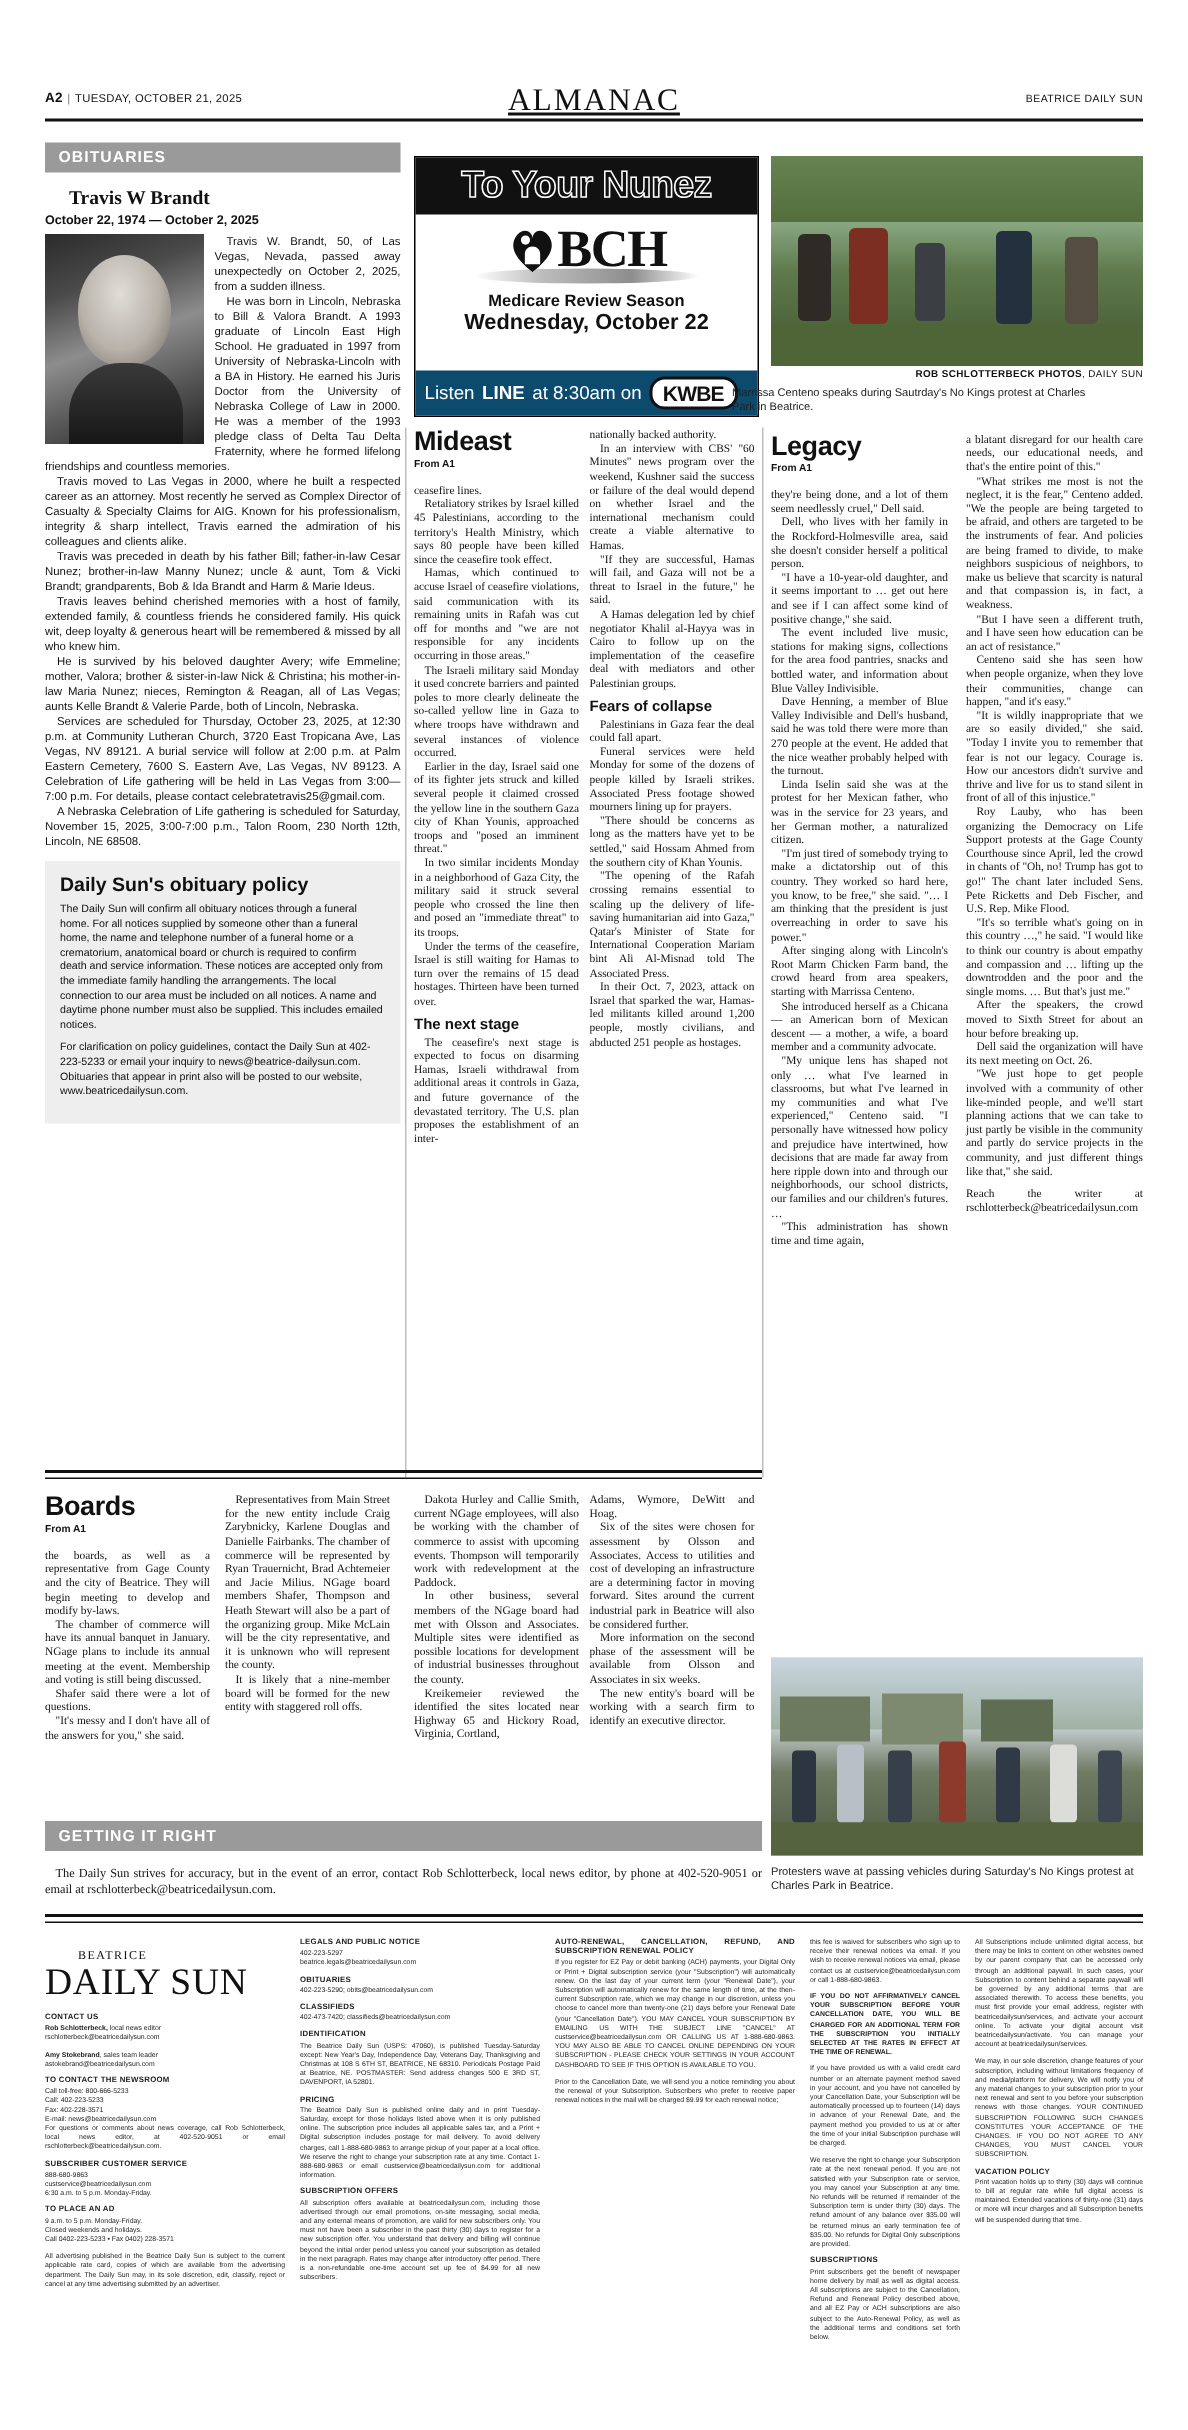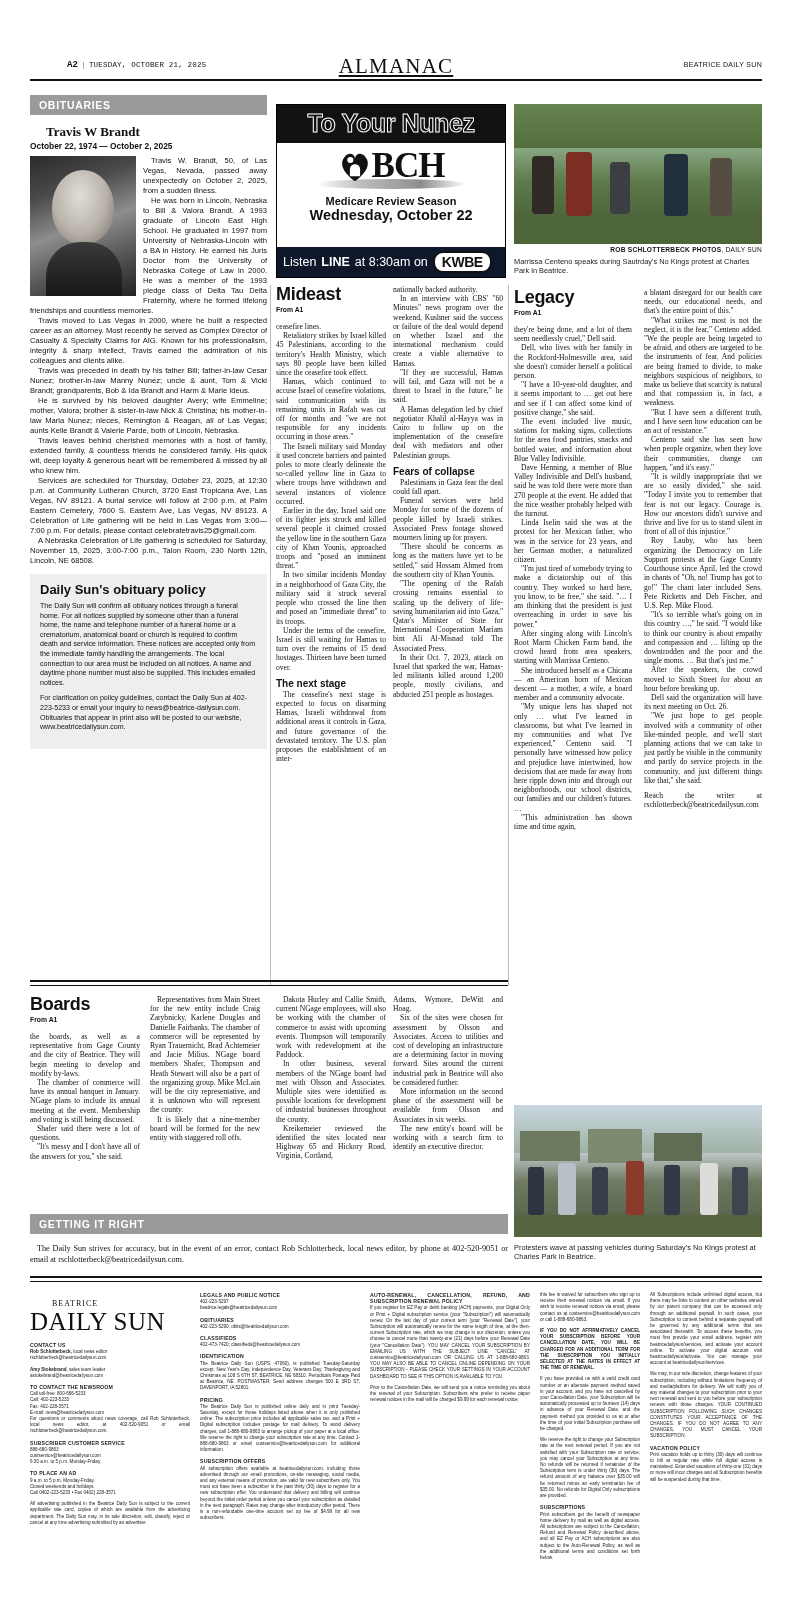--- a/index.html
+++ b/index.html
@@ -6,21 +6,21 @@
   body{
     width:792px;height:1620px;overflow:hidden;
     font-family:"Liberation Serif",serif;
     color:#111;
     -webkit-font-smoothing:antialiased;
   }
   .page{position:relative;width:792px;height:1620px;background:#fff;}
 
   
   .topbar{position:absolute;left:30px;top:60px;width:732px;display:flex;align-items:baseline;justify-content:space-between;}
-  .folio{font-family:Liberation Mono, monospace;font-size:7.5px;letter-spacing:.2px;color:#111;margin-left:37px;}
+  .folio{font-family:Liberation Sans, sans-serif;font-size:7.5px;letter-spacing:.2px;color:#111;}
   .folio b{font-size:9px;font-weight:700;}
   .folio .sep{padding:0 3px;color:#777;}
   .almanac{font-family:"Liberation Serif",serif;font-size:21px;letter-spacing:1.2px;color:#111;position:absolute;left:50%;transform:translateX(-50%);top:-6px;text-decoration:underline;}
   .paperid{font-family:"Liberation Sans",sans-serif;font-size:7px;letter-spacing:.3px;color:#111;}
   .rule-top{position:absolute;left:30px;top:79px;width:732px;height:2px;background:#111;}
 
   
   .secbar{background:#9a9a9a;color:#fff;font-family:"Liberation Sans",sans-serif;
           font-weight:700;font-size:10.5px;letter-spacing:.7px;padding:4px 8px 4px 9px;}
 
@@ -46,21 +46,21 @@
   .credit{font-family:"Liberation Sans",sans-serif;font-weight:700;font-size:6.6px;letter-spacing:.25px;text-align:right;color:#111;}
   .credit span{font-weight:400;}
 
   
   .ad{position:absolute;background:#fff;border:1px solid #000;}
   .ad-band{background:#111;color:#fff;text-align:center;}
   .ad-title{font-family:"Liberation Sans",sans-serif;font-weight:700;font-size:25px;letter-spacing:-.4px;
             -webkit-text-stroke:1px #fff;color:#111;}
   .ad-sub1{font-family:"Liberation Sans",sans-serif;font-weight:700;font-size:11px;text-align:center;}
   .ad-sub2{font-family:"Liberation Sans",sans-serif;font-weight:700;font-size:14.5px;text-align:center;}
-  .ad-foot{background:#0f172a;color:#fff;font-family:"Liberation Sans",sans-serif;font-weight:700;font-size:12.5px;
+  .ad-foot{background:#0c4a6e;color:#fff;font-family:"Liberation Sans",sans-serif;font-weight:700;font-size:12.5px;
            display:flex;align-items:center;gap:5px;padding:2px 6px;}
   .kwbe{background:#fff;color:#111;border-radius:10px;padding:1px 7px;font-size:14px;font-weight:700;letter-spacing:-.5px;
         border:2px solid #111;box-shadow:0 0 0 1px #fff inset;}
 
   
   .policybox{background:#eeeeee;padding:8px 10px 10px;}
   .policybox h3{font-family:"Liberation Sans",sans-serif;font-weight:700;font-size:13px;margin:0 0 5px;}
   .policybox p{font-family:"Liberation Sans",sans-serif;font-size:7.1px;line-height:9.6px;margin:0 0 6px;}
 
   
@@ -100,22 +100,22 @@
       <div class="photo" style="float:left;width:106px;height:140px;margin:0 7px 2px 0;
            background:linear-gradient(160deg,#2b2b2b 0%,#4a4a4a 25%,#8d8d8d 50%,#5a5a5a 72%,#222 100%);">
         <div style="position:absolute;left:22px;top:14px;width:62px;height:74px;border-radius:50% 50% 46% 46%;background:radial-gradient(ellipse at 45% 35%,#e0ddd8 0%,#b8b2a9 55%,#6e6a64 100%);"></div>
         <div style="position:absolute;left:16px;top:86px;width:76px;height:56px;background:linear-gradient(180deg,#3a3a3a,#151515);border-radius:34px 34px 0 0;"></div>
       </div>
       <div class="obit-body">
         <p>Travis W. Brandt, 50, of Las Vegas, Nevada, passed away unexpectedly on October 2, 2025, from a sudden illness.</p>
         <p>He was born in Lincoln, Nebraska to Bill &amp; Valora Brandt. A 1993 graduate of Lincoln East High School. He graduated in 1997 from University of Nebraska-Lincoln with a BA in History. He earned his Juris Doctor from the University of Nebraska College of Law in 2000. He was a member of the 1993 pledge class of Delta Tau Delta Fraternity, where he formed lifelong friendships and countless memories.</p>
         <p>Travis moved to Las Vegas in 2000, where he built a respected career as an attorney. Most recently he served as Complex Director of Casualty &amp; Specialty Claims for AIG. Known for his professionalism, integrity &amp; sharp intellect, Travis earned the admiration of his colleagues and clients alike.</p>
         <p>Travis was preceded in death by his father Bill; father-in-law Cesar Nunez; brother-in-law Manny Nunez; uncle &amp; aunt, Tom &amp; Vicki Brandt; grandparents, Bob &amp; Ida Brandt and Harm &amp; Marie Ideus.</p>
+        <p>Travis leaves behind cherished memories with a host of family, extended family, &amp; countless friends he considered family. His quick wit, deep loyalty &amp; generous heart will be remembered &amp; missed by all who knew him.</p>
         <p>He is survived by his beloved daughter Avery; wife Emmeline; mother, Valora; brother &amp; sister-in-law Nick &amp; Christina; his mother-in-law Maria Nunez; nieces, Remington &amp; Reagan, all of Las Vegas; aunts Kelle Brandt &amp; Valerie Parde, both of Lincoln, Nebraska.</p>
-        <p>Travis leaves behind cherished memories with a host of family, extended family, &amp; countless friends he considered family. His quick wit, deep loyalty &amp; generous heart will be remembered &amp; missed by all who knew him.</p>
         <p>Services are scheduled for Thursday, October 23, 2025, at 12:30 p.m. at Community Lutheran Church, 3720 East Tropicana Ave, Las Vegas, NV 89121. A burial service will follow at 2:00 p.m. at Palm Eastern Cemetery, 7600 S. Eastern Ave, Las Vegas, NV 89123. A Celebration of Life gathering will be held in Las Vegas from 3:00—7:00 p.m. For details, please contact celebratetravis25@gmail.com.</p>
         <p>A Nebraska Celebration of Life gathering is scheduled for Saturday, November 15, 2025, 3:00-7:00 p.m., Talon Room, 230 North 12th, Lincoln, NE 68508.</p>
       </div>
     </div>
 
     <div class="policybox" style="margin-top:8px;">
       <h3>Daily Sun's obituary policy</h3>
       <p>The Daily Sun will confirm all obituary notices through a funeral home. For all notices supplied by someone other than a funeral home, the name and telephone number of a funeral home or a crematorium, anatomical board or church is required to confirm death and service information. These notices are accepted only from the immediate family handling the arrangements. The local connection to our area must be included on all notices. A name and daytime phone number must also be supplied. This includes emailed notices.</p>
       <p>For clarification on policy guidelines, contact the Daily Sun at 402-223-5233 or email your inquiry to news@beatrice-dailysun.com. Obituaries that appear in print also will be posted to our website, www.beatricedailysun.com.</p>
     </div>
@@ -154,21 +154,21 @@
     <div style="position:absolute;left:18px;top:52px;width:22px;height:58px;background:#2f2a26;border-radius:4px;"></div>
     <div style="position:absolute;left:52px;top:48px;width:26px;height:64px;background:#7d2e22;border-radius:4px;"></div>
     <div style="position:absolute;left:96px;top:58px;width:20px;height:52px;background:#3b3f44;border-radius:4px;"></div>
     <div style="position:absolute;left:150px;top:50px;width:24px;height:62px;background:#23303d;border-radius:4px;"></div>
     <div style="position:absolute;left:196px;top:54px;width:22px;height:58px;background:#554c42;border-radius:4px;"></div>
     <div style="position:absolute;left:0;bottom:0;width:100%;height:28px;background:#4e6537;"></div>
   </div>
   <div style="position:absolute;left:514px;top:246px;width:248px;">
     <div class="credit"><span style="font-weight:700;">ROB SCHLOTTERBECK PHOTOS</span><span>, DAILY SUN</span></div>
   </div>
-  <div class="caption" style="position:absolute;left:514px;top:257px;width:248px;">Marrissa Centeno speaks during Sautrday's No Kings protest at Charles Park in Beatrice.</div>
+  <div class="caption" style="position:absolute;left:488px;top:257px;width:248px;">Marrissa Centeno speaks during Sautrday's No Kings protest at Charles Park in Beatrice.</div>
 
   <div class="col" style="left:276px;top:285px;width:110px;">
     <div class="jump-head">Mideast</div>
     <div class="jump-from">From A1</div>
     <div class="body-txt">
       <p class="noind">ceasefire lines.</p>
       <p>Retaliatory strikes by Israel killed 45 Palestinians, according to the territory's Health Ministry, which says 80 people have been killed since the ceasefire took effect.</p>
       <p>Hamas, which continued to accuse Israel of ceasefire violations, said communication with its remaining units in Rafah was cut off for months and "we are not responsible for any incidents occurring in those areas."</p>
       <p>The Israeli military said Monday it used concrete barriers and painted poles to more clearly delineate the so-called yellow line in Gaza to where troops have withdrawn and several instances of violence occurred.</p>
       <p>Earlier in the day, Israel said one of its fighter jets struck and killed several people it claimed crossed the yellow line in the southern Gaza city of Khan Younis, approached troops and "posed an imminent threat."</p>

